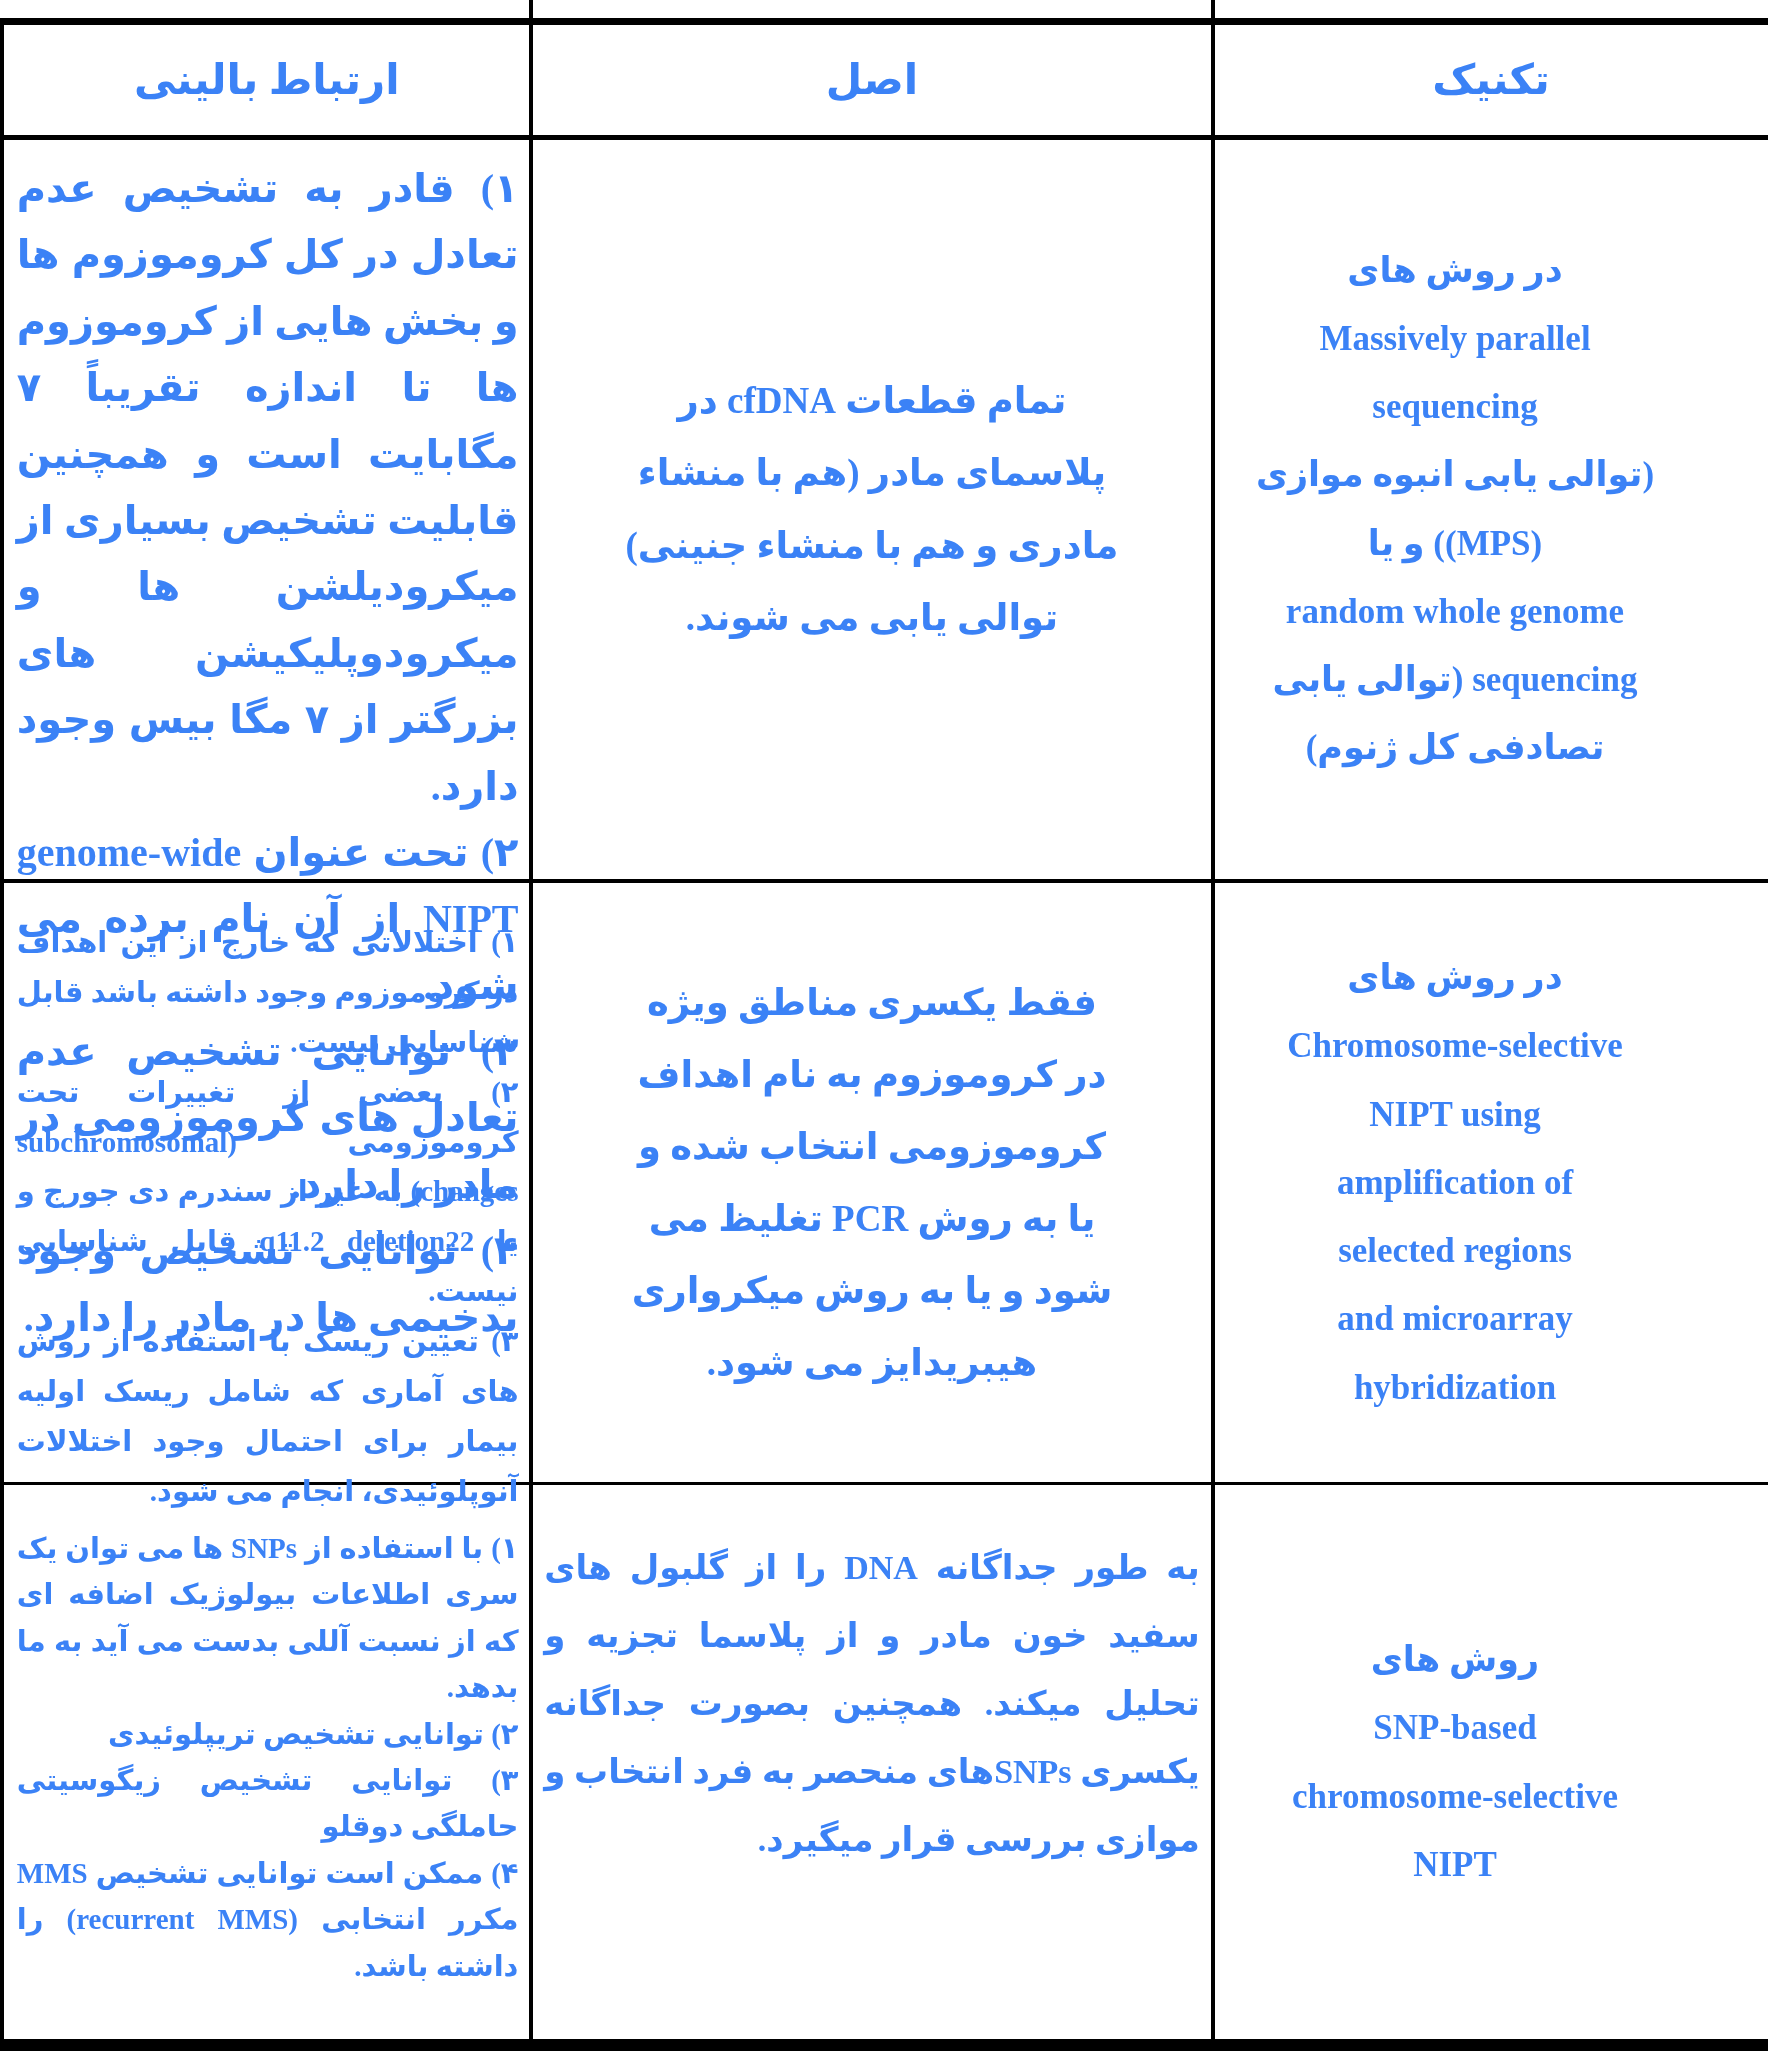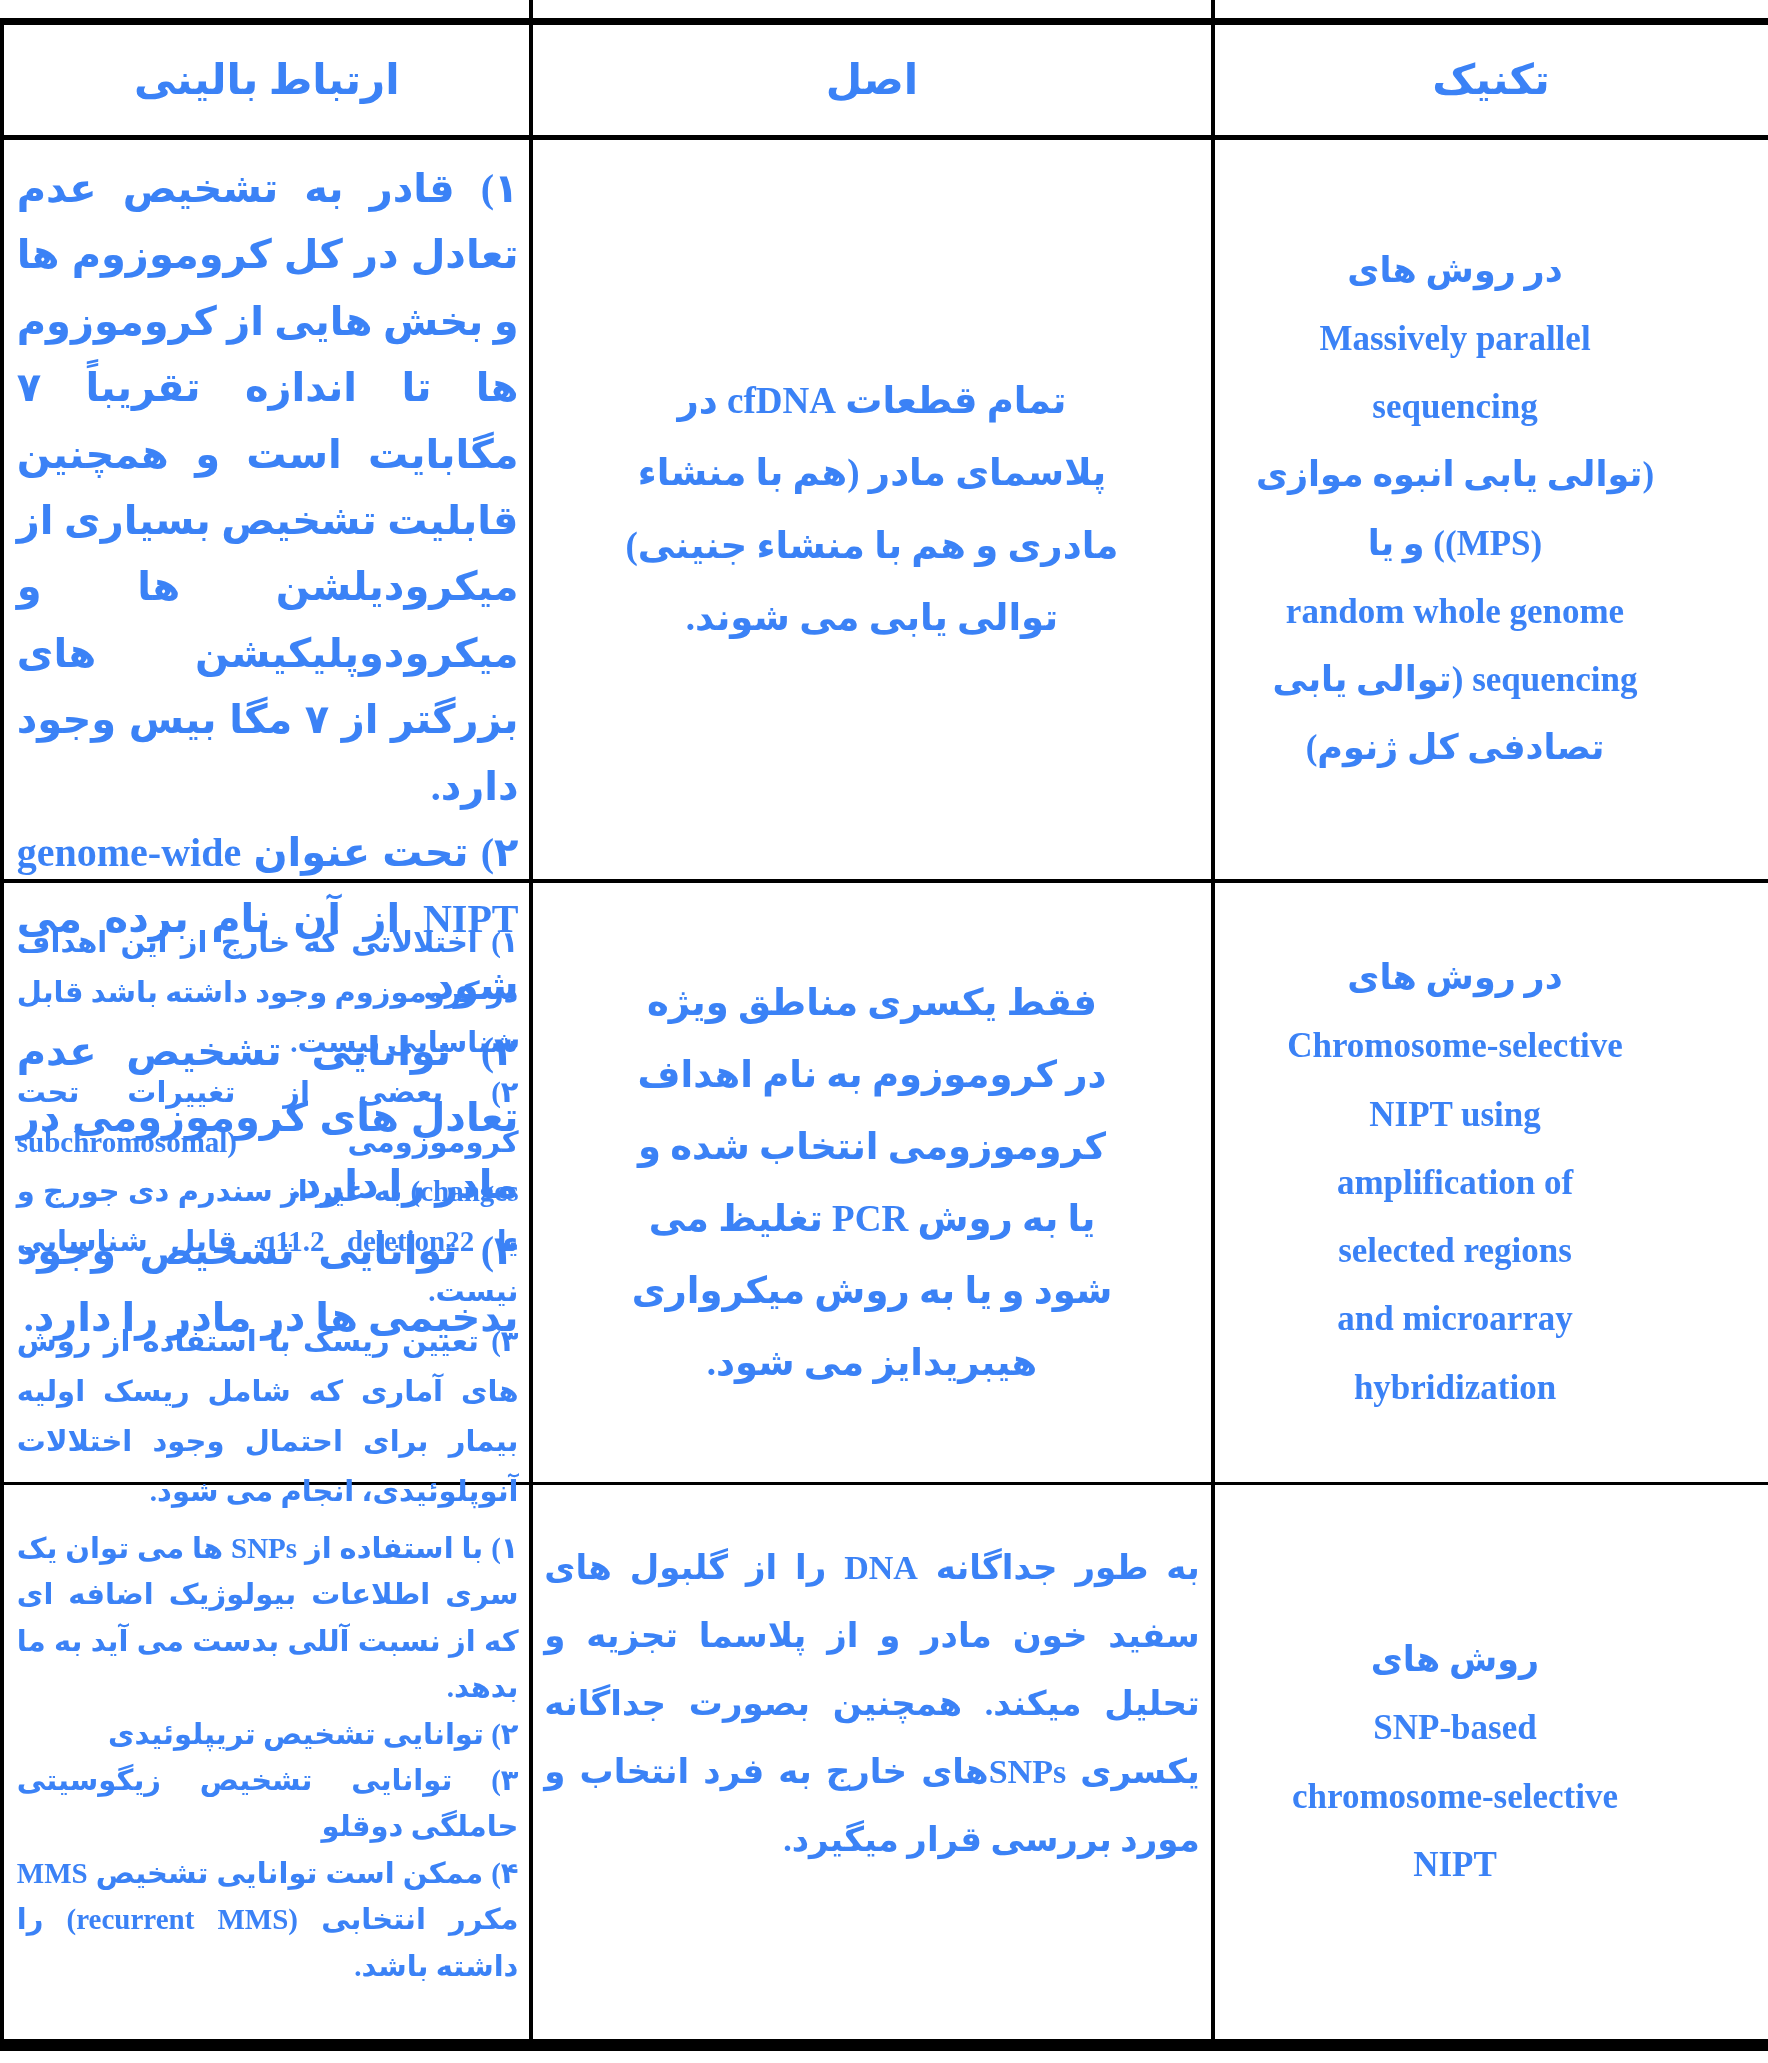--- a/index.html
+++ b/index.html
@@ -134,20 +134,20 @@
 شود و یا به روش میکرواری
 هیبریدایز می شود.</div>
   <div class="cell r2 col-clinical clin-r2 just">۱) اختلالاتی که خارج از این اهداف در کروموزوم وجود داشته باشد قابل شناسایی نیست.
 ۲) بعضی از تغییرات تحت کروموزومی (subchromosomal changes) به غیر از سندرم دی جورج و یا q11.2 deletion22 قابل شناسایی نیست.
 ۳) تعیین ریسک با استفاده از روش های آماری که شامل ریسک اولیه بیمار برای احتمال وجود اختلالات آنوپلوئیدی، انجام می شود.</div>
 
   <div class="cell r3 col-technique tech-cell flex-center">روش های
 SNP-based
 chromosome-selective
 NIPT</div>
-  <div class="cell r3 col-principle prin-r3 just">به طور جداگانه DNA را از گلبول های سفید خون مادر و از پلاسما تجزیه و تحلیل میکند. همچنین بصورت جداگانه یکسری SNPsهای خارج به فرد انتخاب و مورد بررسی قرار میگیرد.</div>
+  <div class="cell r3 col-principle prin-r3 just">به طور جداگانه DNA را از گلبول های سفید خون مادر و از پلاسما تجزیه و تحلیل میکند. همچنین بصورت جداگانه یکسری SNPsهای منحصر به فرد انتخاب و موازی بررسی قرار میگیرد.</div>
   <div class="cell r3 col-clinical clin-r3 just">۱) با استفاده از SNPs ها می توان یک سری اطلاعات بیولوژیک اضافه ای که از نسبت آللی بدست می آید به ما بدهد.
 ۲) توانایی تشخیص تریپلوئیدی
 ۳) توانایی تشخیص زیگوسیتی حاملگی دوقلو
 ۴) ممکن است توانایی تشخیص MMS مکرر انتخابی (recurrent MMS) را داشته باشد.</div>
 
 </div>
 
 
 </body></html>

